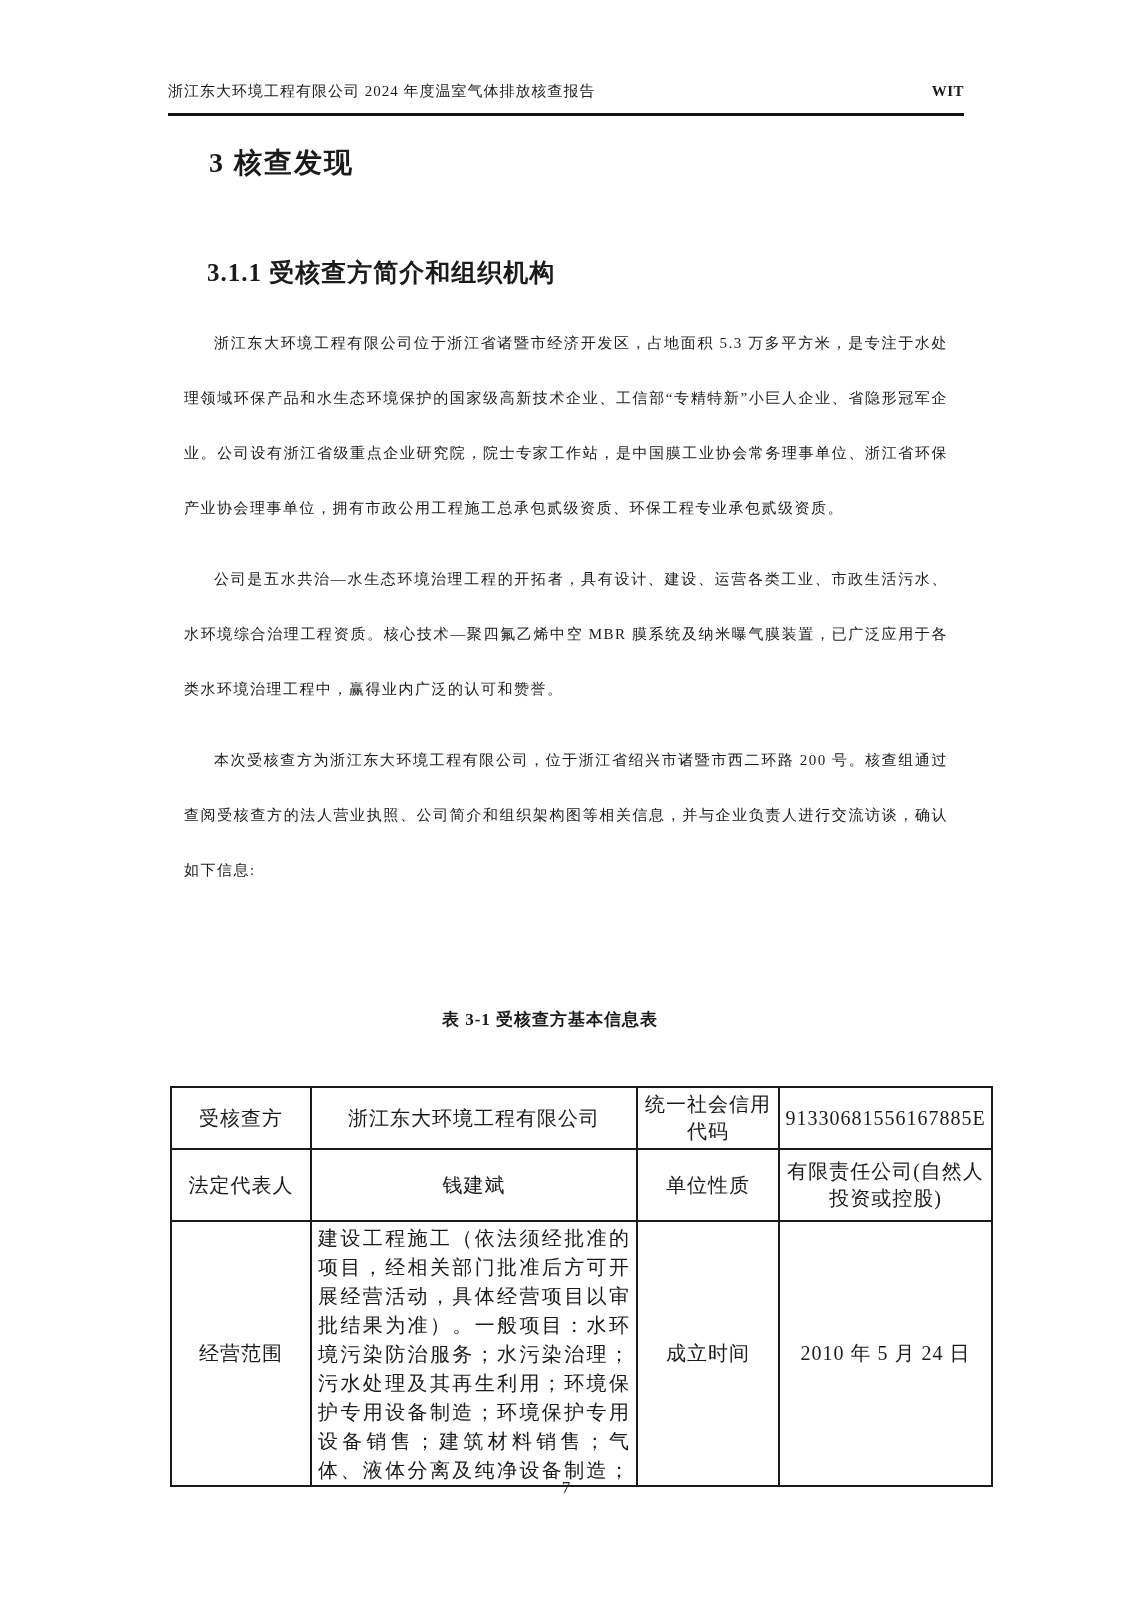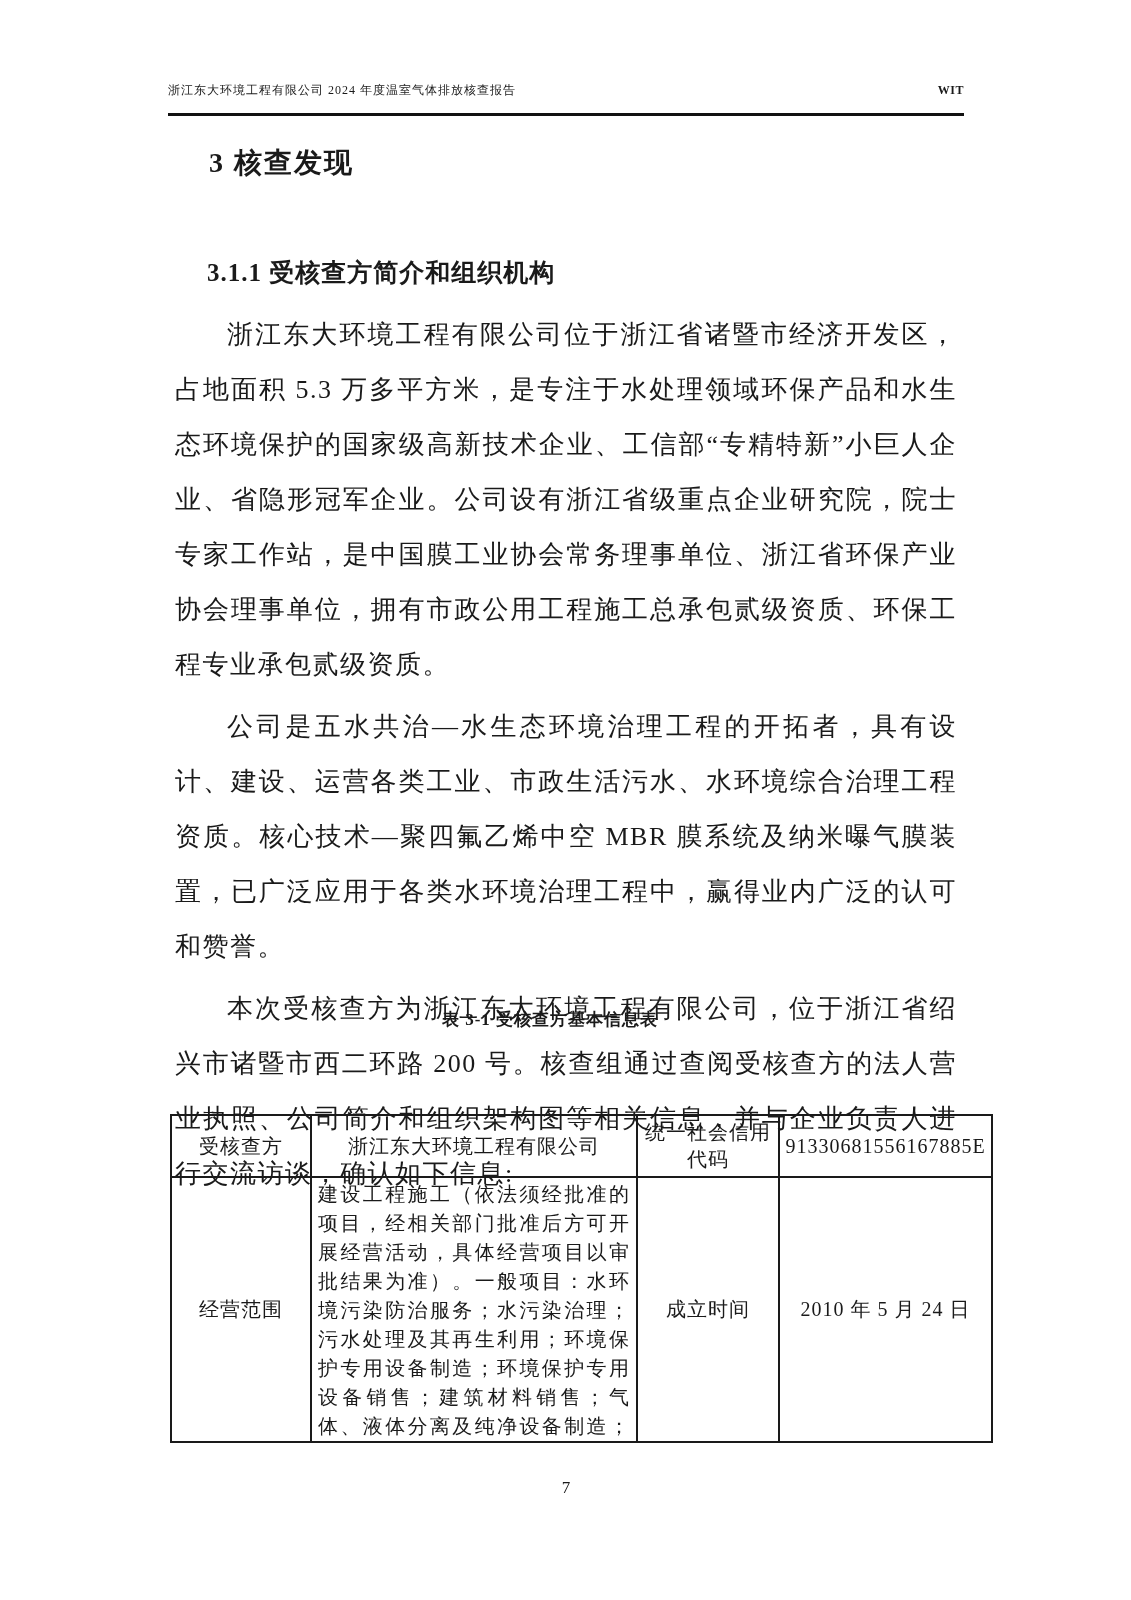--- a/index.html
+++ b/index.html
@@ -19,21 +19,21 @@
 
   
   .header {
     position: absolute;
     top: 82px;
     left: 168px;
     width: 796px;
     display: flex;
     justify-content: space-between;
     align-items: baseline;
-    font-size: 12px;
+    font-size: 15px;
     letter-spacing: 1px;
   }
   .header .right {
     font-weight: 600;
     letter-spacing: 0.5px;
   }
   .header-rule {
     position: absolute;
     top: 113px;
     left: 168px;
@@ -69,22 +69,22 @@
   }
 
   
   .body-text {
     position: absolute;
     top: 300px;
     left: 168px;
     width: 796px;
   }
   .body-text p {
-    margin: 7px;
-    font-size: 26px;
+    margin: 16px;
+    font-size: 15px;
     line-height: 55px;
     text-align: justify;
     text-justify: inter-character;
     text-indent: 2em;
     letter-spacing: 1.5px;
   }
 
   
   .table-caption {
     position: absolute;
@@ -93,21 +93,21 @@
     width: 796px;
     text-align: center;
     font-size: 17px;
     font-weight: bold;
     letter-spacing: 1px;
   }
 
   
   .info-table {
     position: absolute;
-    top: 1114px;
+    top: 1086px;
     left: 170px;
     width: 797px;
     border-collapse: collapse;
     table-layout: fixed;
     font-size: 20px;
   }
   .info-table td {
     border: 2px solid #1a1a1a;
     text-align: center;
     vertical-align: middle;
@@ -173,20 +173,26 @@
   <div class="table-caption">表 3-1 受核查方基本信息表</div>
 
   <table class="info-table">
     <tbody>
       <tr class="row-1">
         <td class="col1">受核查方</td>
         <td class="col2">浙江东大环境工程有限公司</td>
         <td class="col3">统一社会信用代码</td>
         <td class="col4">91330681556167885E</td>
       </tr>
+      <tr class="row-2">
+        <td class="col1">法定代表人</td>
+        <td class="col2">钱建斌</td>
+        <td class="col3">单位性质</td>
+        <td class="col4 unit-cell">有限责任公司(自然人投资或控股)</td>
+      </tr>
       <tr class="row-3">
         <td class="col1">经营范围</td>
         <td class="col2 scope-cell">
           <div class="scope-clip">建设工程施工（依法须经批准的项目，经相关部门批准后方可开展经营活动，具体经营项目以审批结果为准）。一般项目：水环境污染防治服务；水污染治理；污水处理及其再生利用；环境保护专用设备制造；环境保护专用设备销售；建筑材料销售；气体、液体分离及纯净设备制造；气体、液体分离及纯净</div>
         </td>
         <td class="col3">成立时间</td>
         <td class="col4">2010 年 5 月 24 日</td>
       </tr>
     </tbody>
   </table>

